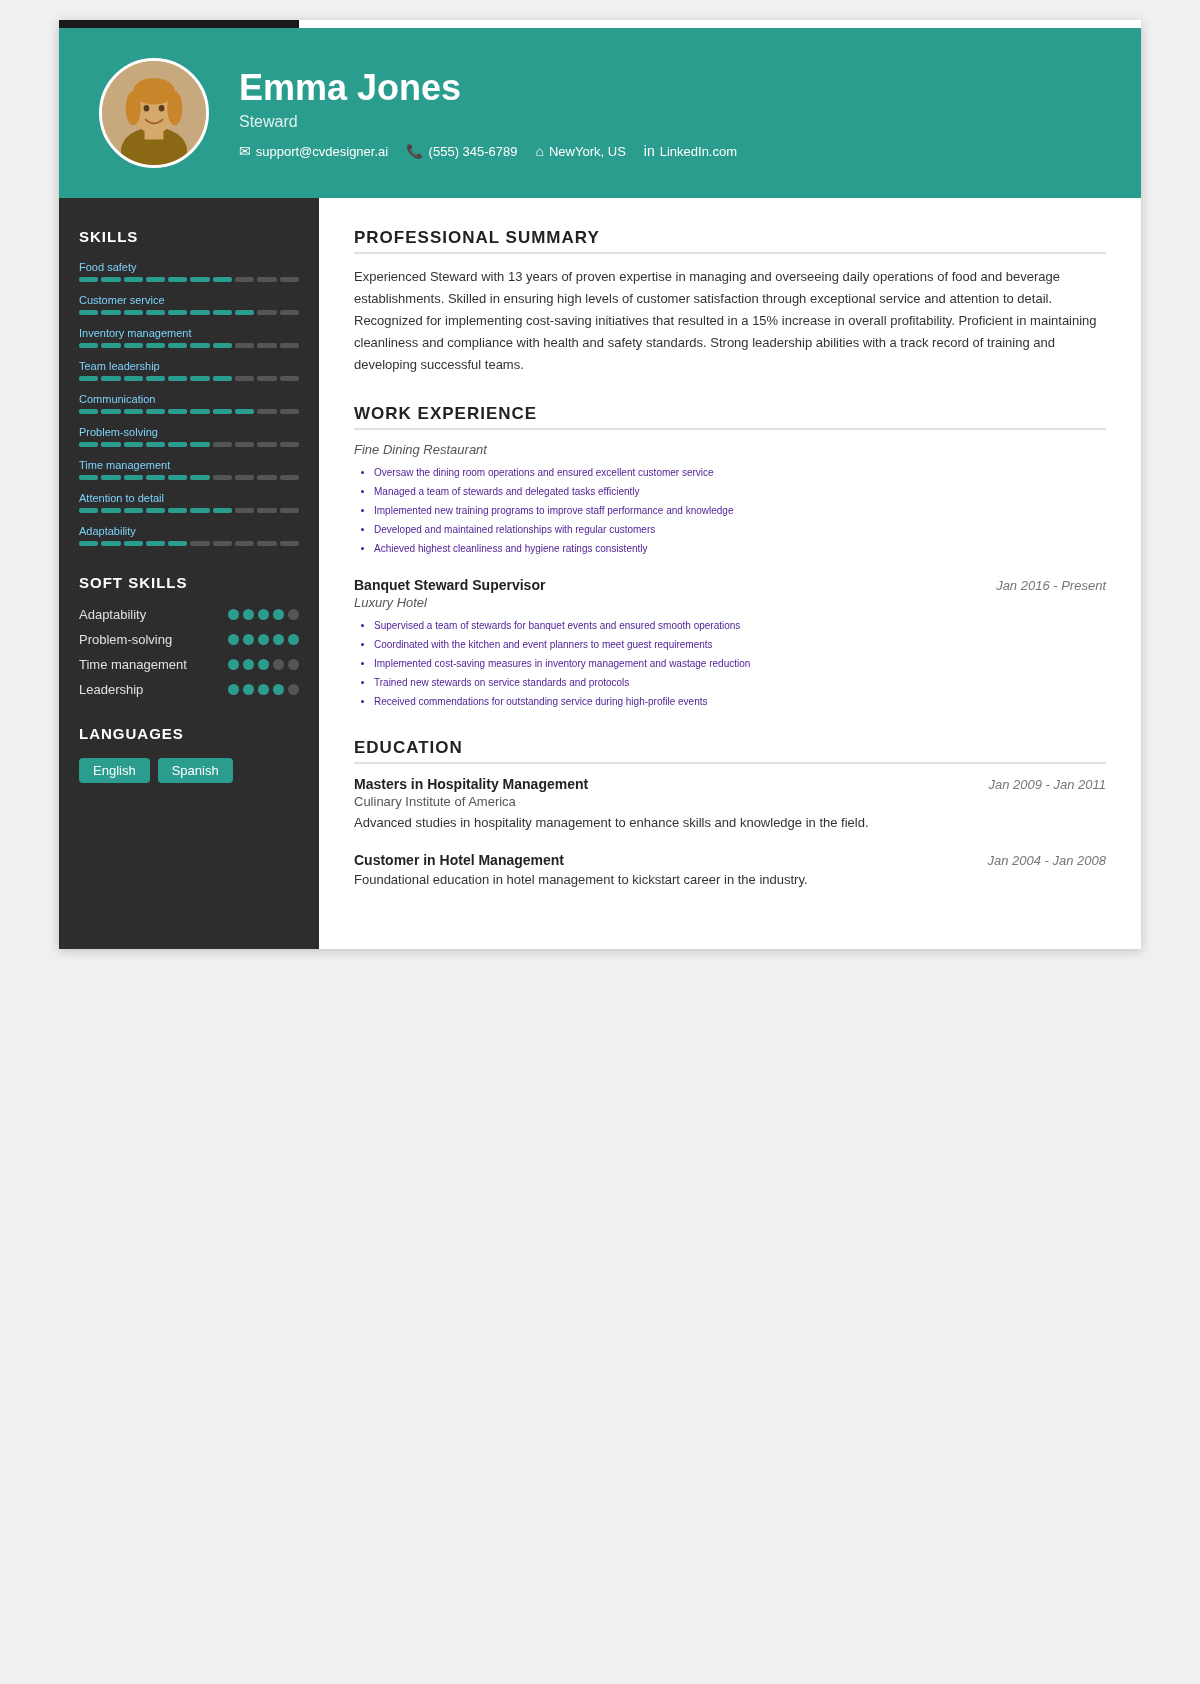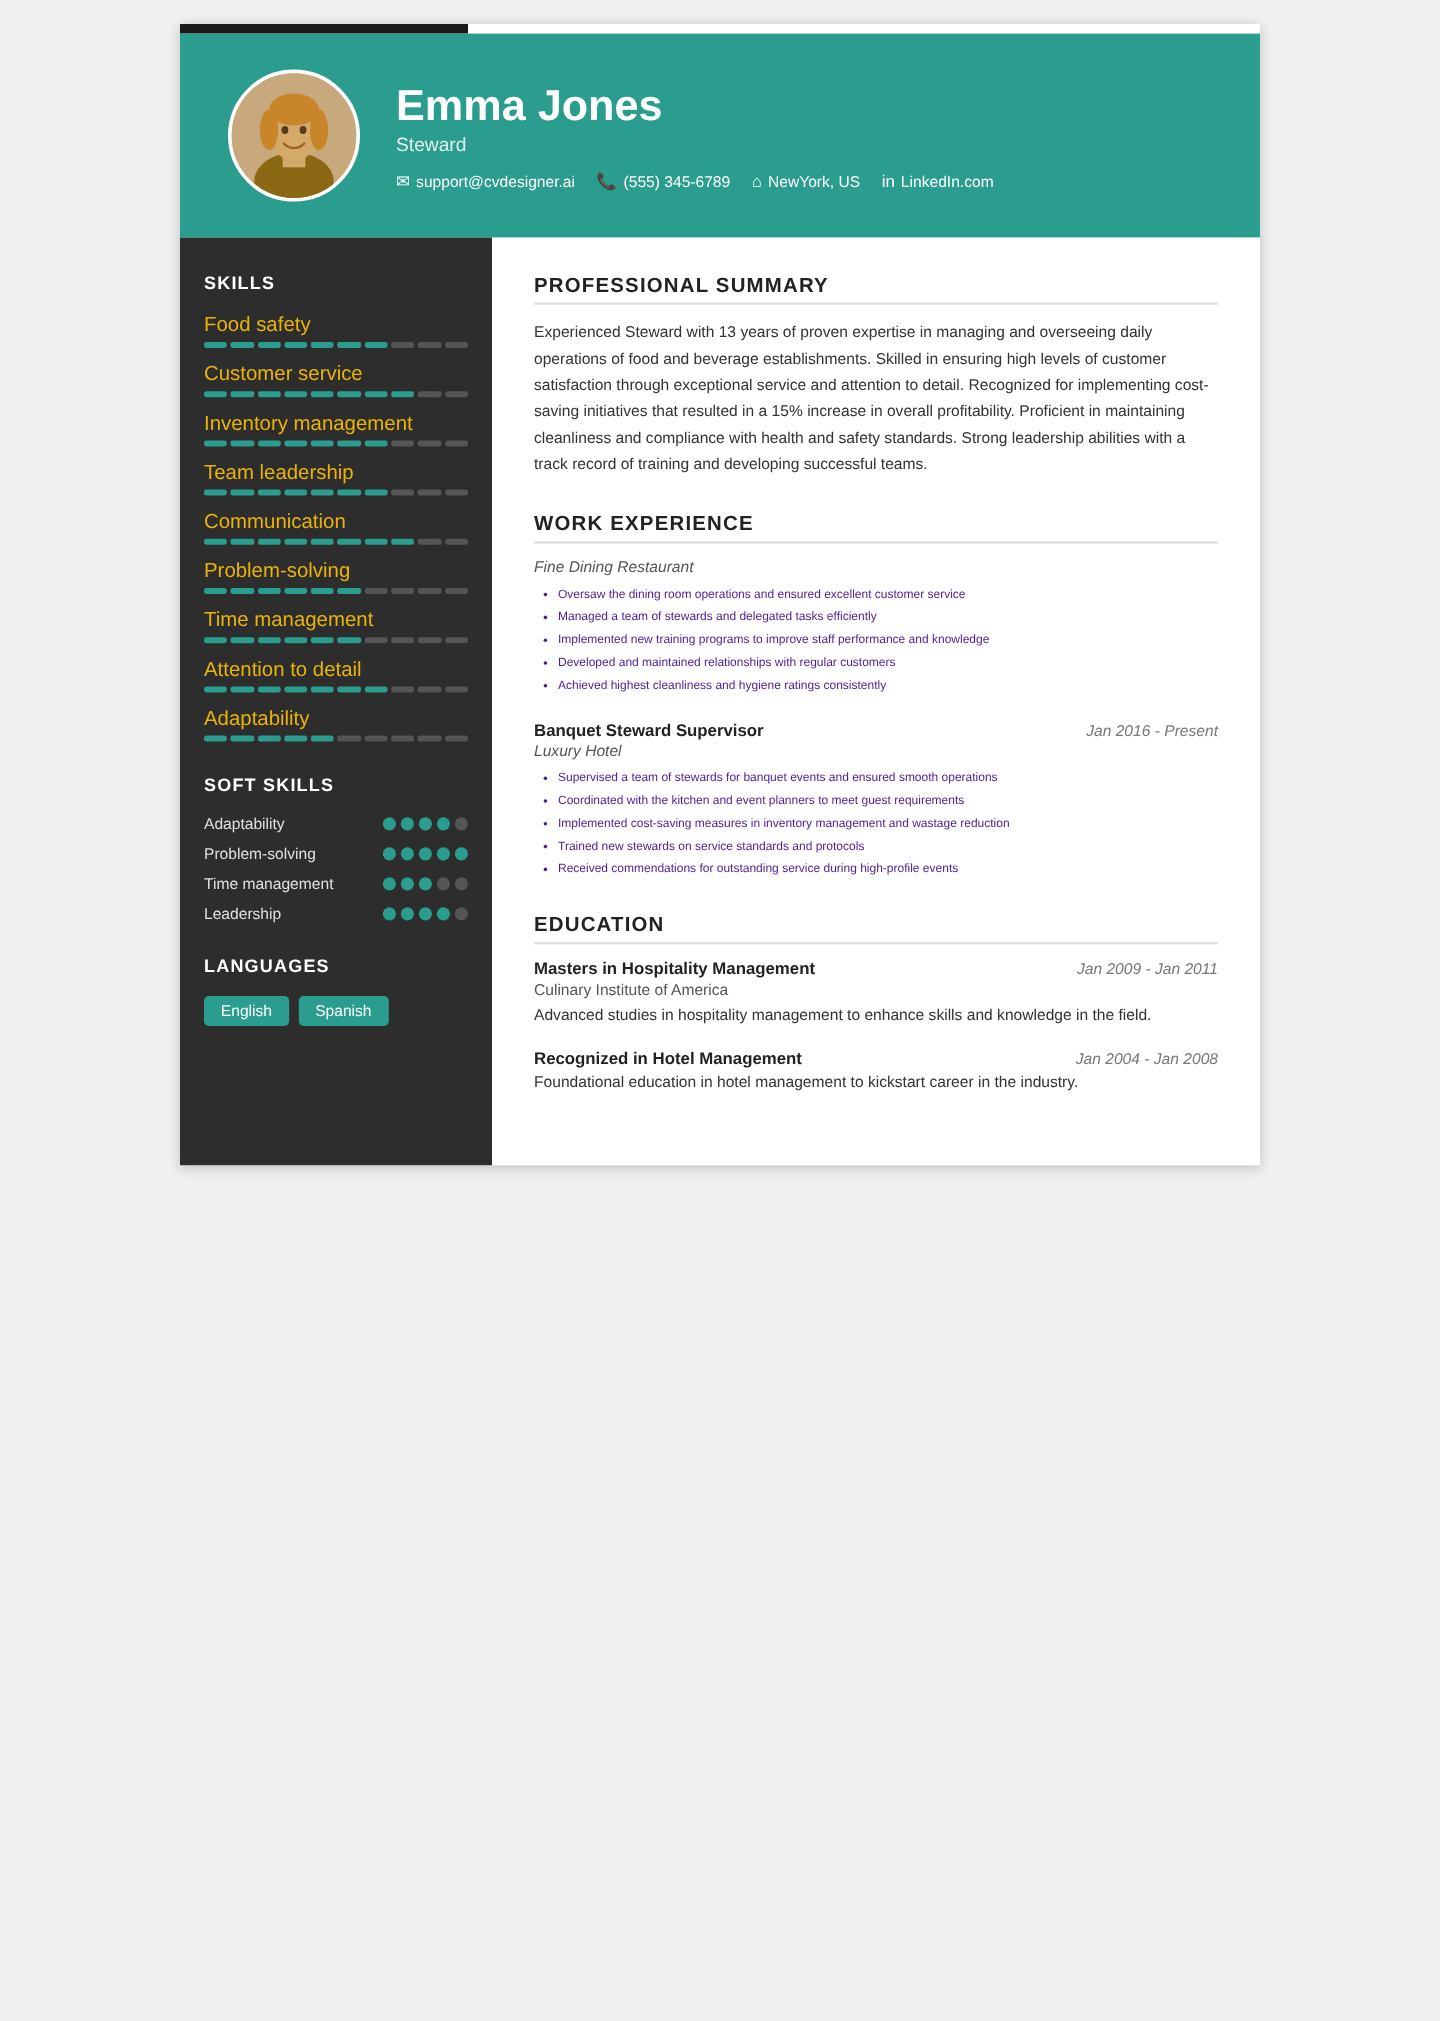--- a/index.html
+++ b/index.html
@@ -6,21 +6,21 @@
     body {
       font-family: Arial, sans-serif;
       background: #f0f0f0;
       display: flex;
       justify-content: center;
       align-items: flex-start;
       min-height: 100vh;
       padding: 20px;
     }
     .resume {
-      width: 900px;
+      width: 1082px;
       background: #fff;
       box-shadow: 0 2px 10px rgba(0,0,0,0.2);
     }
     
     .header {
       background: #2a9d8f;
       display: flex;
       align-items: center;
       padding: 30px 40px;
       gap: 30px;
@@ -85,22 +85,22 @@
       font-size: 15px;
       font-weight: bold;
       text-transform: uppercase;
       letter-spacing: 1px;
       margin-bottom: 16px;
     }
     .skill-item {
       margin-bottom: 12px;
     }
     .skill-name {
-      color: #eab308;
-      font-size: 17px;
+      color: #7dd3fc;
+      font-size: 11px;
       margin-bottom: 4px;
     }
     .skill-bar {
       display: flex;
       gap: 3px;
       height: 5px;
     }
     .skill-bar-segment {
       height: 5px;
       width: 22px;
@@ -543,21 +543,21 @@
             <div class="edu-entry">
               <div class="edu-header">
                 <div class="edu-degree">Masters in Hospitality Management</div>
                 <div class="edu-dates">Jan 2009 - Jan 2011</div>
               </div>
               <div class="edu-school">Culinary Institute of America</div>
               <div class="edu-desc">Advanced studies in hospitality management to enhance skills and knowledge in the field.</div>
             </div>
             <div class="edu-entry">
               <div class="edu-header">
-                <div class="edu-degree">Recognized in Hotel Management</div>
+                <div class="edu-degree">Customer in Hotel Management</div>
                 <div class="edu-dates">Jan 2004 - Jan 2008</div>
               </div>
               <div class="edu-desc">Foundational education in hotel management to kickstart career in the industry.</div>
             </div>
           </div>
       </div>
 
     </div>
   </div>
 </div>

